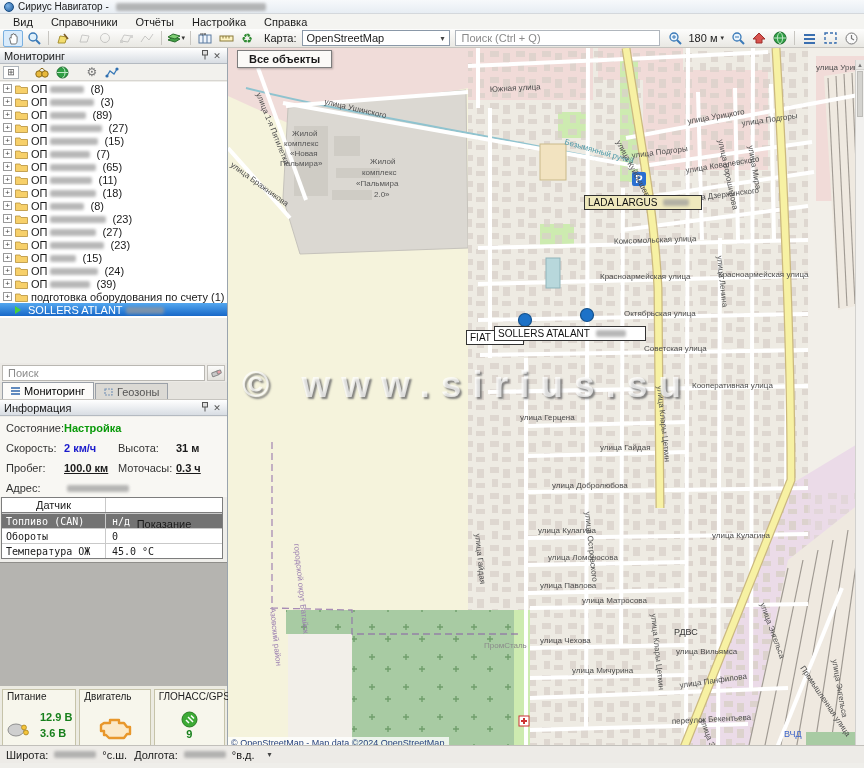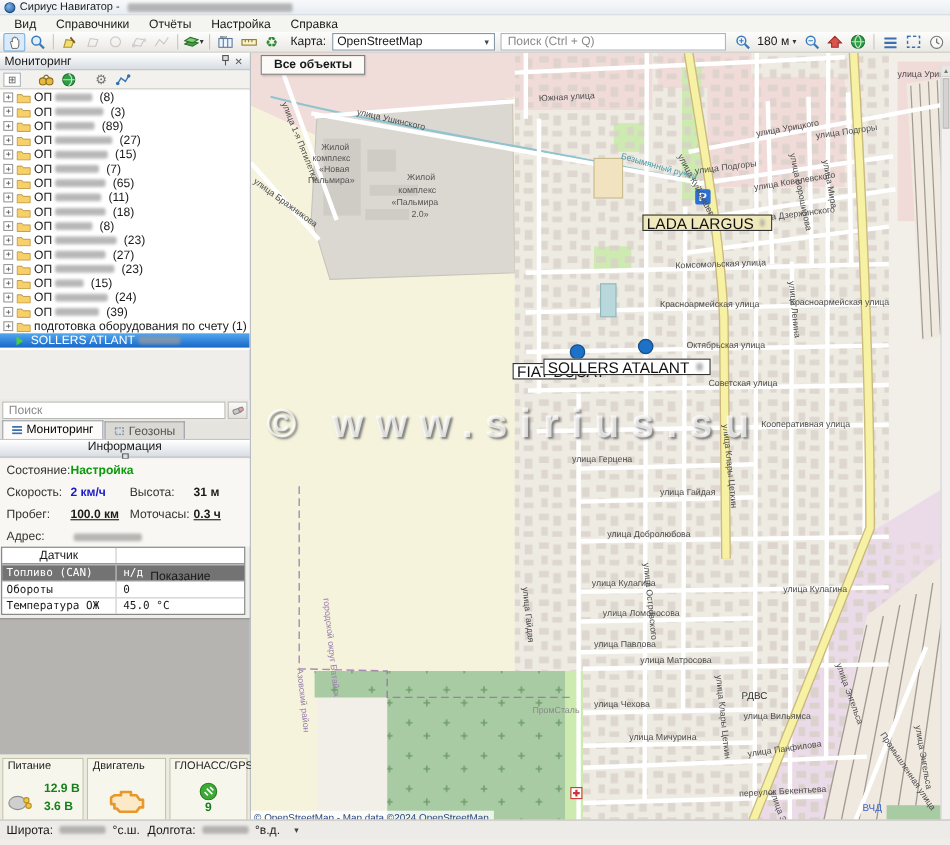--- a/index.html
+++ b/index.html
@@ -63,21 +63,21 @@
   .searchrow .sinput { flex:1; height:16px; background:#fff; border:1px solid #b9b7b2;
     color:#8b8b8b; display:flex; align-items:center; padding:0 5px; }
   .eraserbtn { width:18px; height:16px; border:1px solid #c0beb9; background:linear-gradient(#fbfbfa,#e3e1dc);
     display:flex; align-items:center; justify-content:center; }
   .tabsrow { position:absolute; top:334px; left:0; right:0; height:18px; background:#e6e4df;
     display:flex; align-items:flex-end; padding-left:2px; gap:1px; border-bottom:1px solid #c6c4bf; }
   .tab { height:16px; display:flex; align-items:center; gap:4px; padding:0 8px;
     border:1px solid #9aa0a8; border-bottom:none; background:#dbd9d4; color:#555; }
   .tab.active { background:#fcfbf9; color:#000; height:17px; }
   .tabico { display:inline-block; width:9px; height:8px; }
-  .infohdr-top { top:352px;flex-direction:column; }
+  .infohdr-top { top:352px; }
   .infobody { position:absolute; top:369px; left:0; right:0; height:80px; background:#f8f7f3; }
   .ilabel { position:absolute; color:#333; }
   .ival { position:absolute; font-weight:bold; }
   .sensors { position:absolute; top:449px; left:1px; width:222px; background:#fff;
     border:1px solid #7d7d7d; }
   .srow { display:flex; height:15px; align-items:center; border-top:1px solid #c9c9c9;
     font-family:"DejaVu Sans Mono", monospace; font-size:10px; }
   .srow.hdr { border-top:none; border-bottom:1px solid #7d7d7d; font-family:"Liberation Sans",sans-serif;
     font-size:11px; }
   .srow.hdr .c1, .srow.hdr .c2 { text-align:center; padding-left:0; }
@@ -107,21 +107,21 @@
   .watermark { position:absolute; top:316px; left:14px; font-size:37px; font-weight:bold;
     letter-spacing:11px; color:rgba(255,255,255,.72); text-shadow:2px 2px 2px rgba(110,110,110,.85);
     white-space:nowrap; }
   .attrib { position:absolute; bottom:0; left:0; background:rgba(255,255,255,.78);
     font-size:9px; padding:1px 5px 2px 3px; color:#27427c; }
   .vscroll { position:absolute; right:0; top:12px; bottom:0; width:9px; background:#f2f1ef;
     border-left:1px solid #d2d1ce; }
   .vscroll .sarr { height:10px; text-align:center; font-size:6px; color:#777; line-height:10px;
     background:#e8e7e4; border-bottom:1px solid #d2d1ce; }
   .vscroll .sthumb { margin:1px; height:46px; background:#d4d3cf; border:1px solid #bdbcb8; }
-  .vlabel { position:absolute; border:1px solid #333; font-size:14px; padding:0 3px;
+  .vlabel { position:absolute; border:1px solid #333; font-size:10px; padding:0 3px;
     display:flex; align-items:center; gap:3px; white-space:nowrap; height:15px; color:#111; }
 </style>
 </head>
 <body>
 
 <div class="titlebar">
   <span class="appicon"></span>
   <span>Сириус Навигатор -</span>
   <span class="redact" style="width:150px;height:8px"></span>
 </div>

